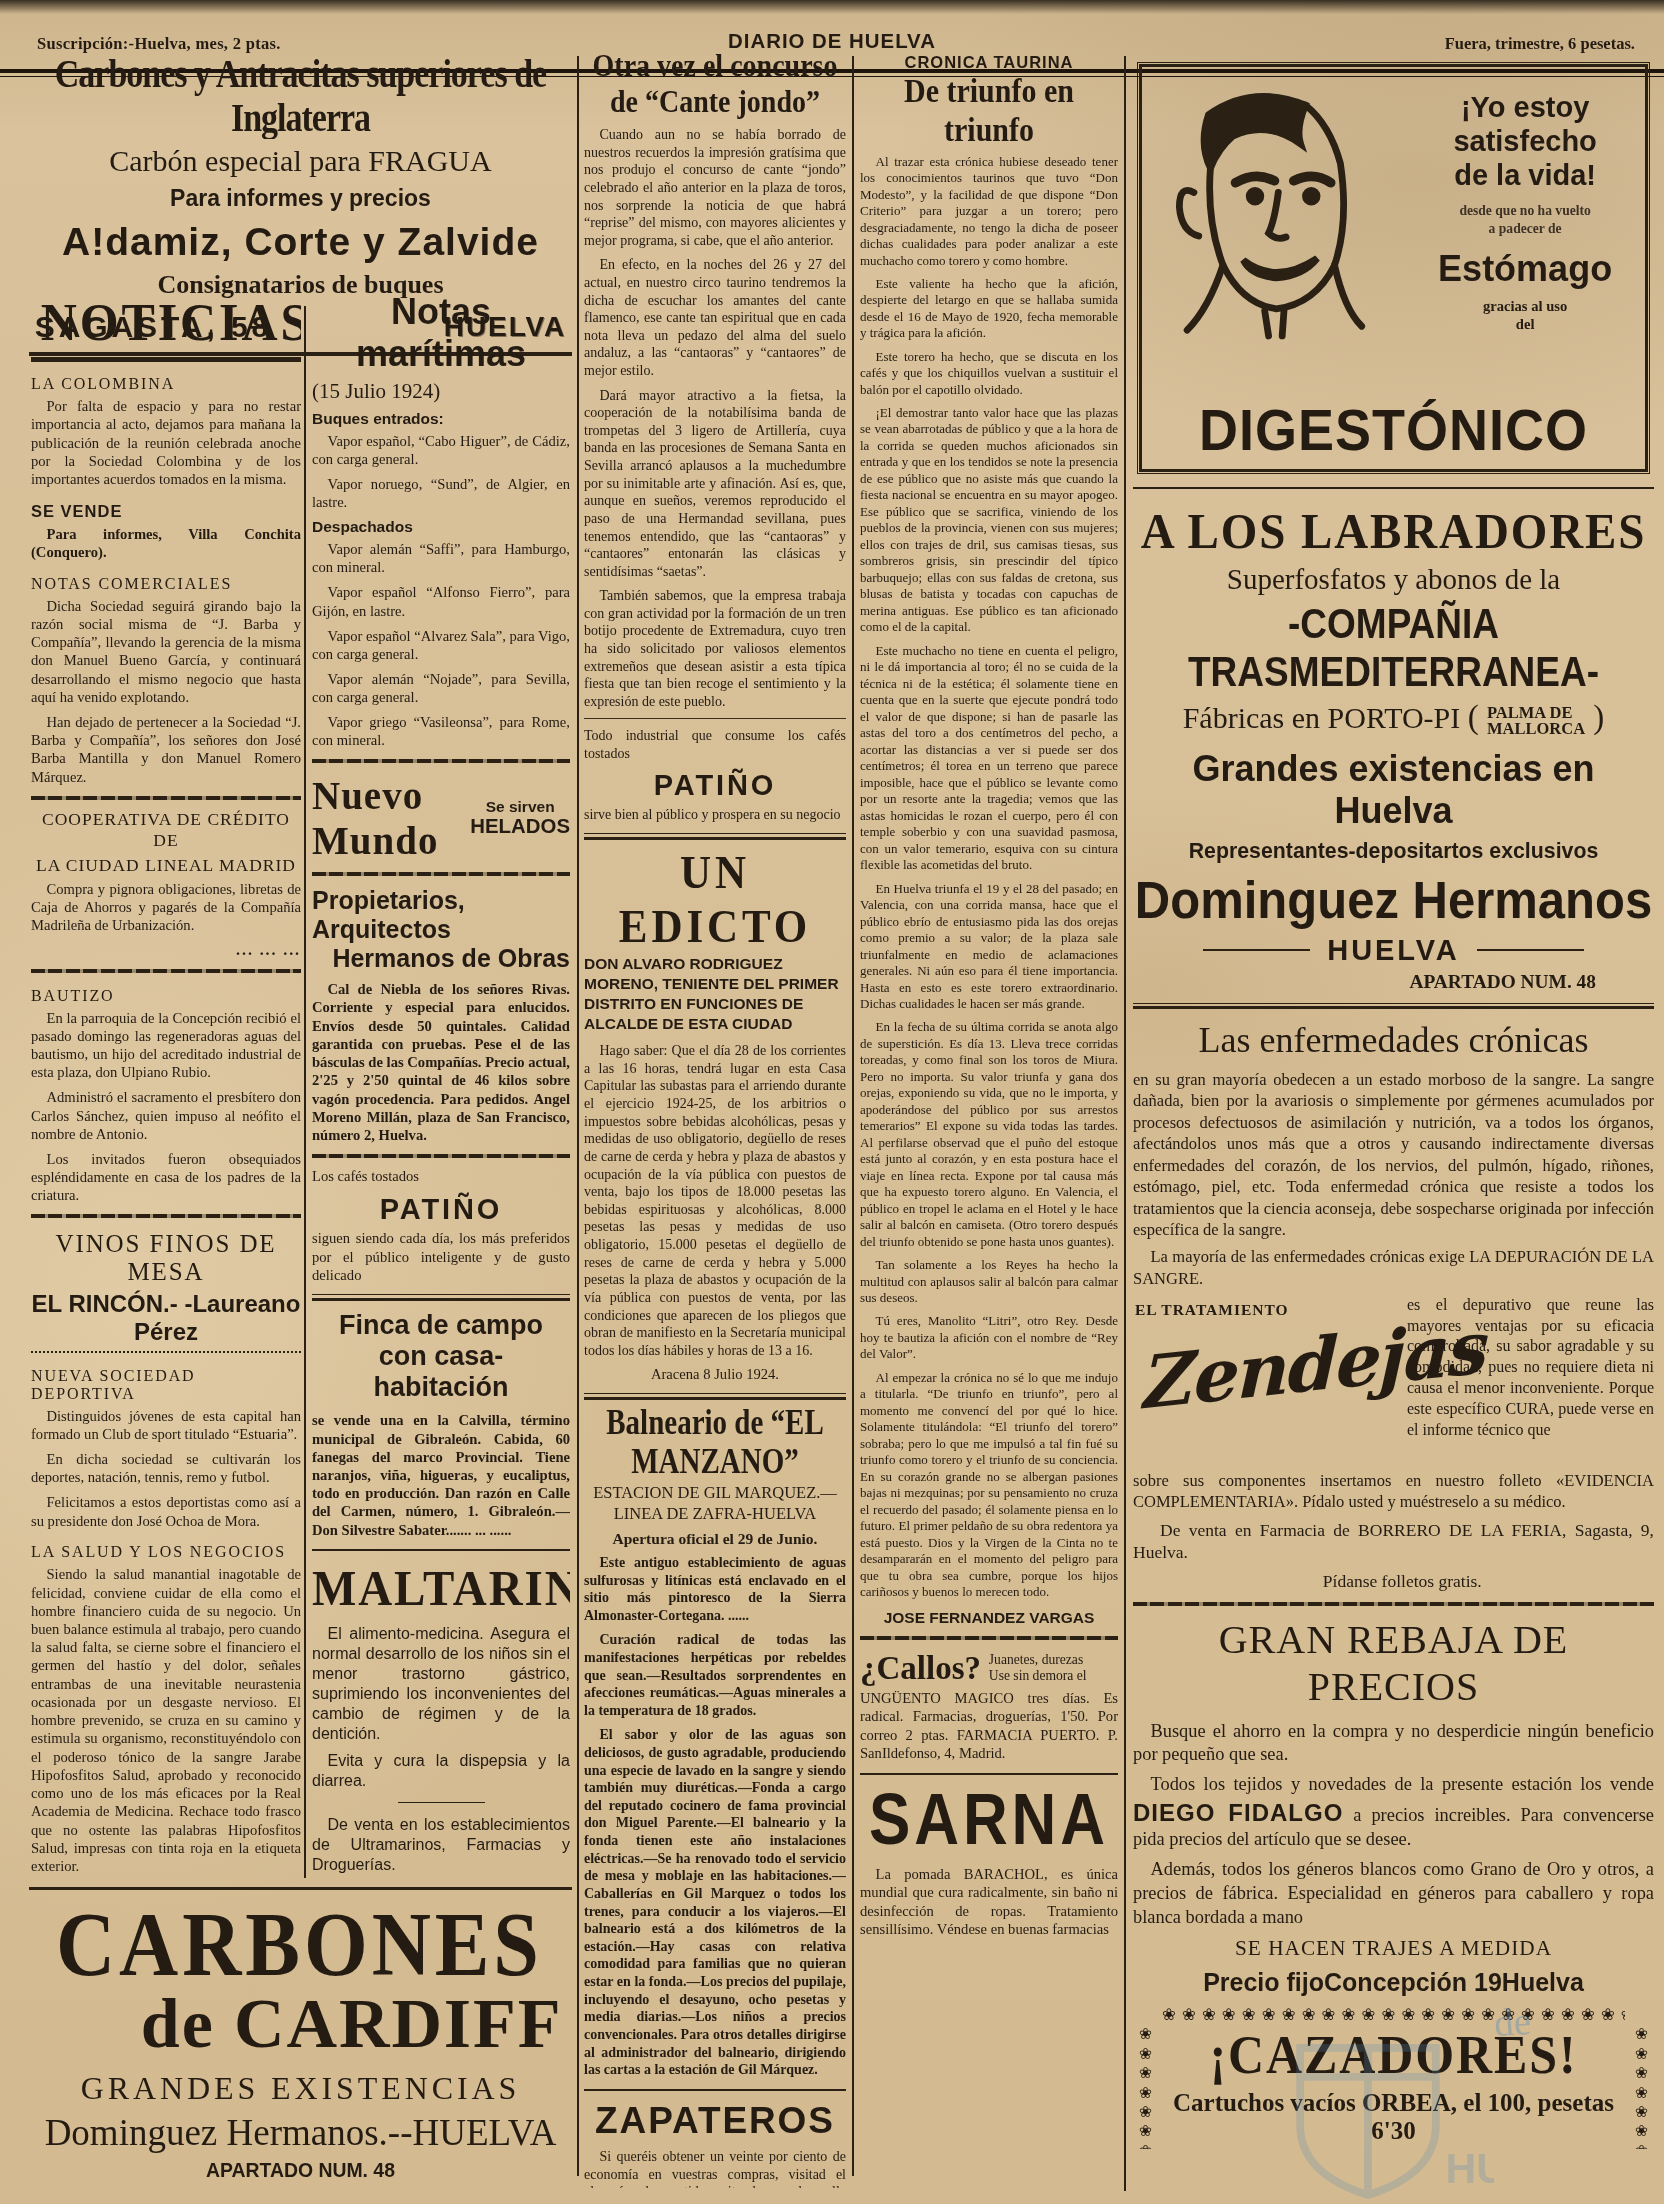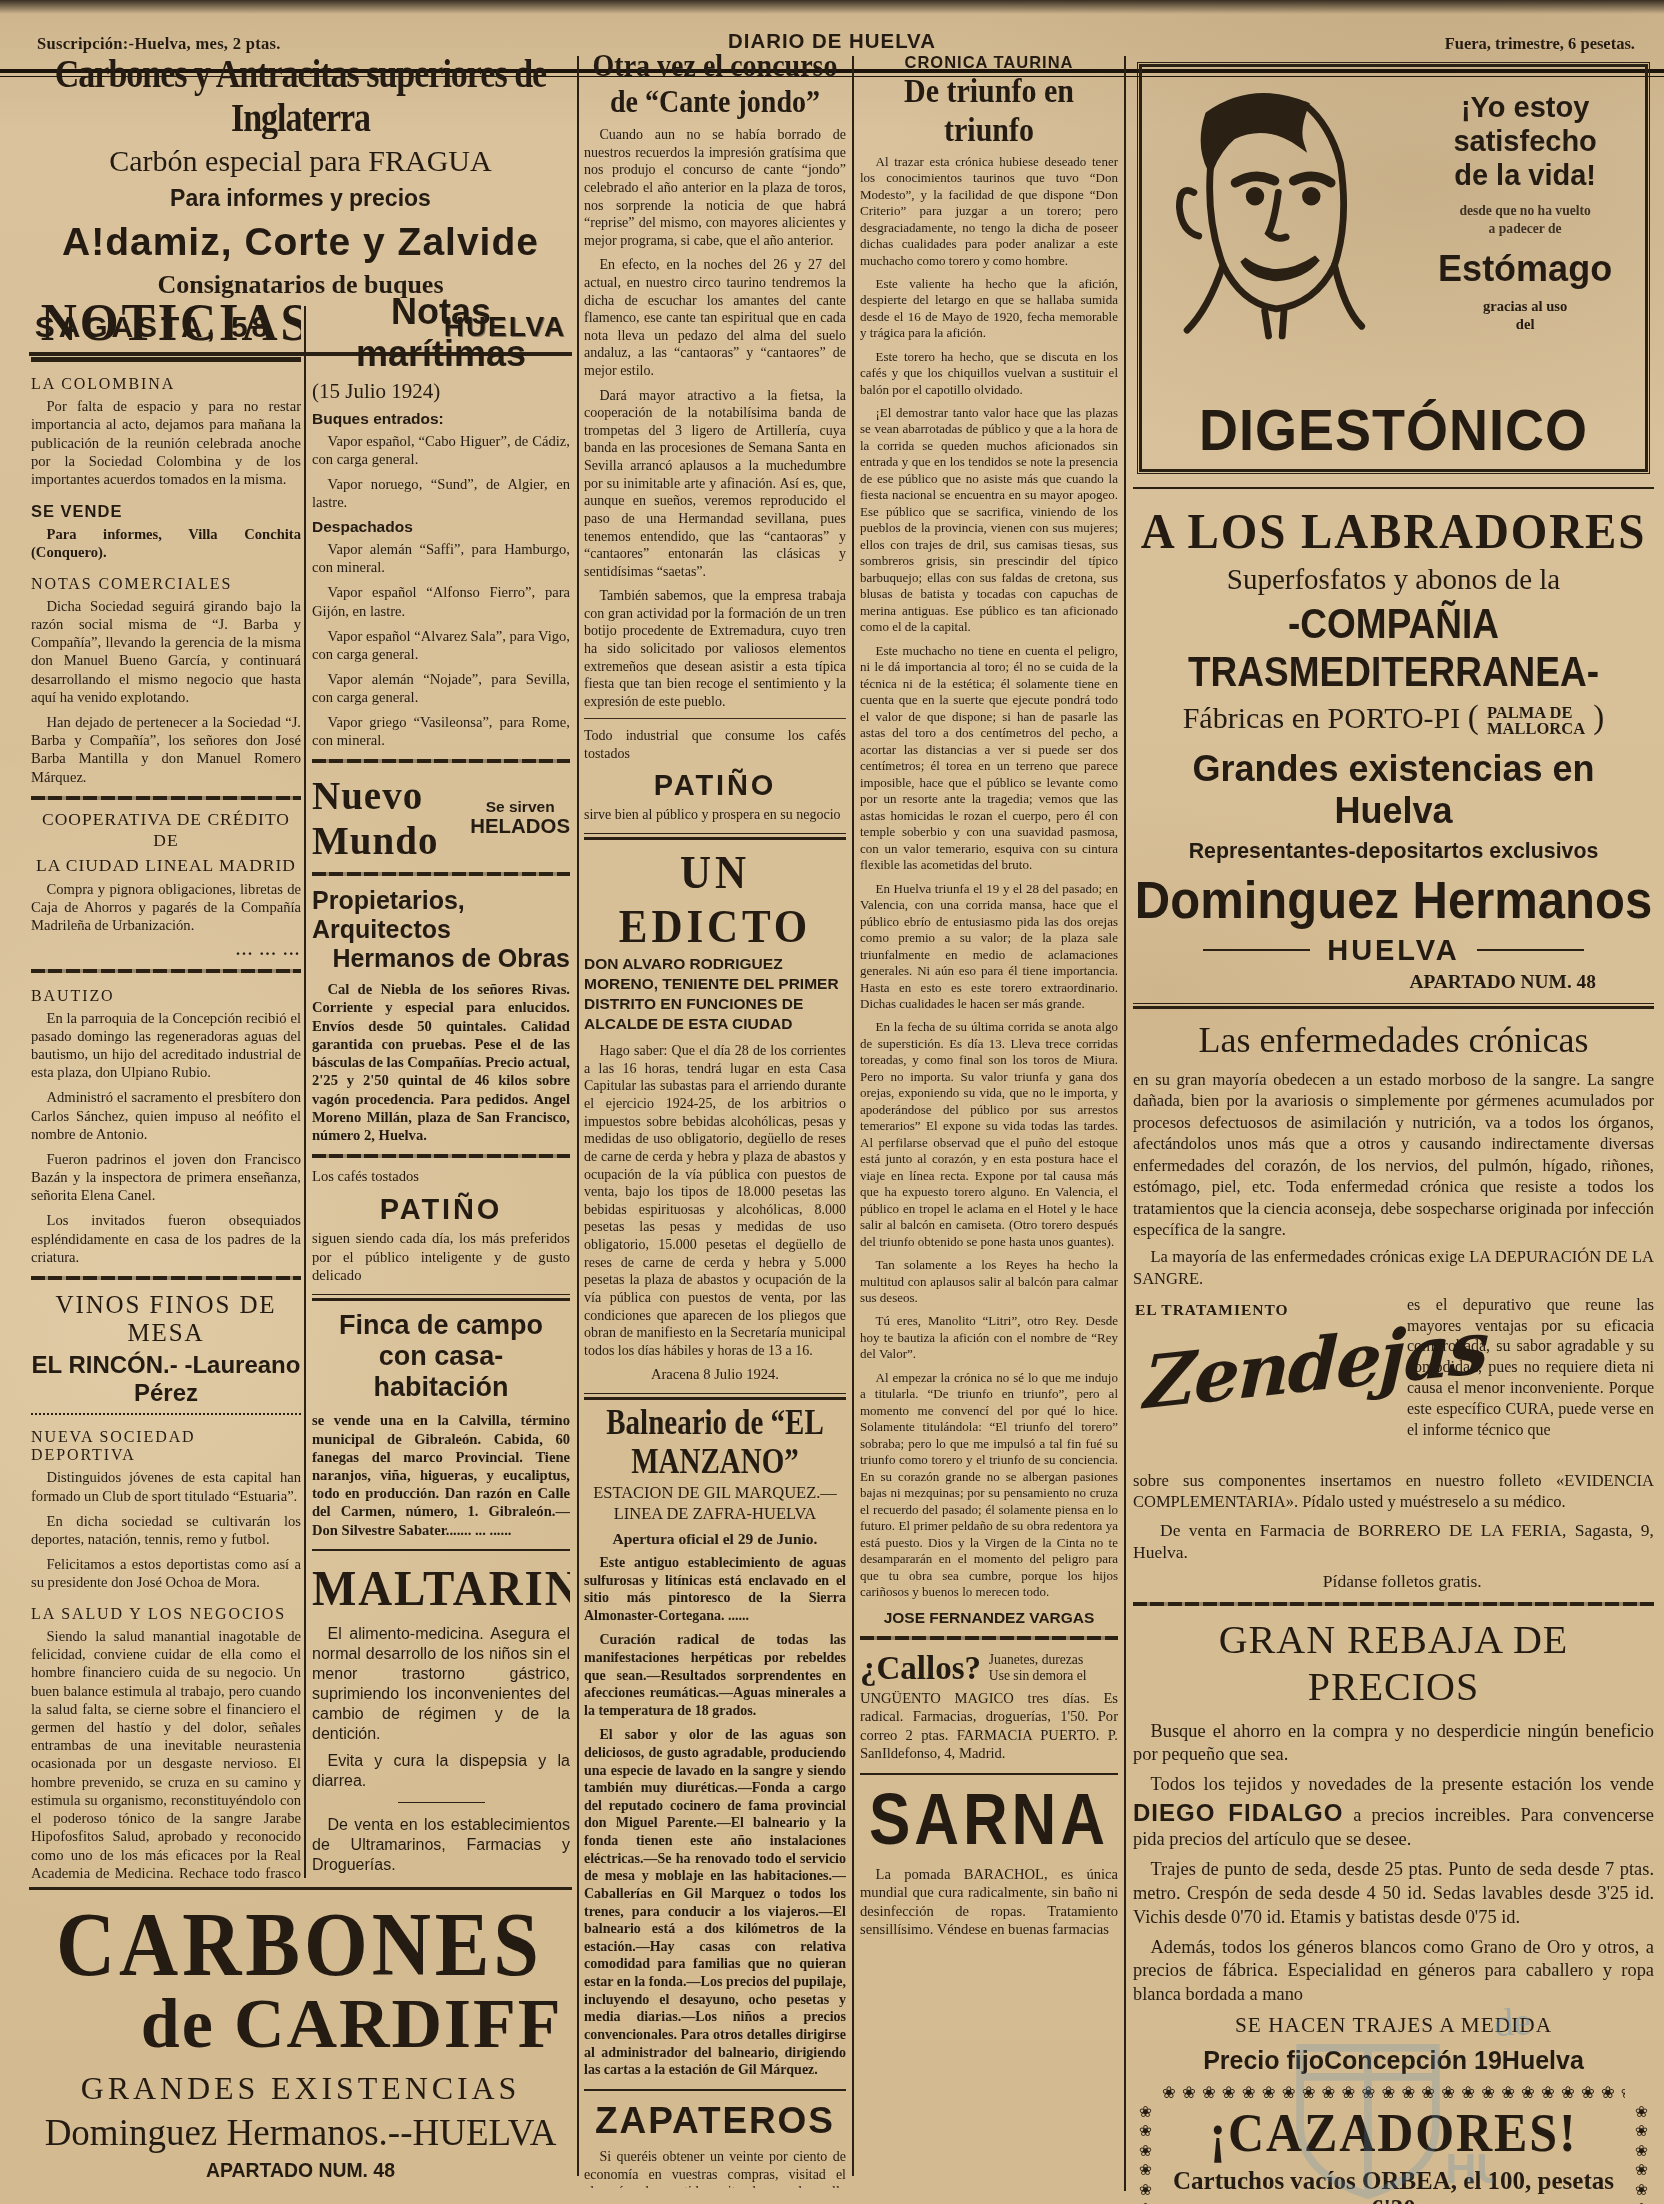--- a/index.html
+++ b/index.html
@@ -181,21 +181,20 @@
     <p>Han dejado de pertenecer a la Sociedad “J. Barba y Compañía”, los señores don José Barba Mantilla y don Manuel Romero Márquez.</p>
     <div class="rule-rough"></div>
     <div class="coop-head">COOPERATIVA DE CRÉDITO DE</div>
     <div class="coop-head" style="margin-top:0">LA CIUDAD LINEAL MADRID</div>
     <p>Compra y pignora obligaciones, libretas de Caja de Ahorros y pagarés de la Compañía Madrileña de Urbanización.</p>
     <div class="dots">... ... ...</div>
     <div class="rule-rough"></div>
     <div class="shead">BAUTIZO</div>
     <p>En la parroquia de la Concepción recibió el pasado domingo las regeneradoras aguas del bautismo, un hijo del acreditado industrial de esta plaza, don Ulpiano Rubio.</p>
     <p>Administró el sacramento el presbítero don Carlos Sánchez, quien impuso al neófito el nombre de Antonio.</p>
-    <p>Fueron padrinos el joven don Francisco Bazán y la inspectora de primera enseñanza, señorita Elena Canel.</p>
     <p>Los invitados fueron obsequiados espléndidamente en casa de los padres de la criatura.</p>
     <div class="rule-rough"></div>
     <div class="vinos-t">VINOS FINOS DE MESA</div>
     <div class="rincon">EL RINCÓN.- -Laureano Pérez</div>
     <div class="shead">NUEVA SOCIEDAD DEPORTIVA</div>
     <p>Distinguidos jóvenes de esta capital han formado un Club de sport titulado “Estuaria”.</p>
     <p>En dicha sociedad se cultivarán los deportes, natación, tennis, remo y futbol.</p>
     <p>Felicitamos a estos deportistas como así a su presidente don José Ochoa de Mora.</p>
     <div class="shead">LA SALUD Y LOS NEGOCIOS</div>
     <p>Siendo la salud manantial inagotable de felicidad, conviene cuidar de ella como el hombre financiero cuida de su negocio. Un buen balance estimula al trabajo, pero cuando la salud falta, se cierne sobre el financiero el germen del hastío y del dolor, señales entrambas de una inevitable neurastenia ocasionada por un desgaste nervioso. El hombre prevenido, se cruza en su camino y estimula su organismo, reconstituyéndolo con el poderoso tónico de la sangre Jarabe Hipofosfitos Salud, aprobado y reconocido como uno de los más eficaces por la Real Academia de Medicina. Rechace todo frasco que no ostente las palabras Hipofosfitos Salud, impresas con tinta roja en la etiqueta exterior.</p>
@@ -368,21 +367,20 @@
       <span class="script">Zendejas</span>
       <span class="rt">es el depurativo que reune las mayores ventajas por su eficacia comprobada, su sabor agradable y su comodidad, pues no requiere dieta ni causa el menor inconveniente. Porque este específico CURA, puede verse en el informe técnico que</span>
     </div>
     <p style="text-indent:0">sobre sus componentes insertamos en nuestro folleto «EVIDENCIA COMPLEMENTARIA». Pídalo usted y muéstreselo a su médico.</p>
     <p style="text-indent:27px;font-size:17.5px">De venta en Farmacia de BORRERO DE LA FERIA, Sagasta, 9, Huelva.</p>
     <p style="text-align:center;font-size:17.5px">Pídanse folletos gratis.</p>
     <div class="rule-rough"></div>
     <div class="reb-t">GRAN REBAJA DE PRECIOS</div>
     <p style="font-size:18.4px">Busque el ahorro en la compra y no desperdicie ningún beneficio por pequeño que sea.</p>
     <p style="font-size:18.4px"><span>Todos los tejidos y novedades de la presente estación los vende</span> <span class="fid">DIEGO FIDALGO</span> <span>a precios increibles. Para convencerse pida precios del artículo que se desee.</span></p>
-    <p style="font-size:18.4px">Trajes de punto de seda, desde 25 ptas. Punto de seda desde 7 ptas. metro. Crespón de seda desde 4 50 id. Sedas lavables desde 3'25 id. Vichis desde 0'70 id. Etamis y batistas desde 0'75 id.</p>
     <p style="font-size:18.4px">Además, todos los géneros blancos como Grano de Oro y otros, a precios de fábrica. Especialidad en géneros para caballero y ropa blanca bordada a mano</p>
     <div class="medida">SE HACEN TRAJES A MEDIDA</div>
     <div class="fijo-row">
       <span>Precio fijo</span>
       <span>Concepción 19</span>
       <span>Huelva</span>
     </div>
     <div class="caza">
       <div class="orn-top">❀ ❀ ❀ ❀ ❀ ❀ ❀ ❀ ❀ ❀ ❀ ❀ ❀ ❀ ❀ ❀ ❀ ❀ ❀ ❀ ❀ ❀ ❀ ❀ ❀ ❀ ❀ ❀ ❀ ❀ </div>
       <div class="orn-left">❀ ❀ ❀ ❀ ❀ ❀ ❀ ❀ ❀ ❀ ❀ ❀ ❀ ❀ ❀ ❀ ❀ ❀ ❀ ❀ ❀ ❀ ❀ ❀ </div>

